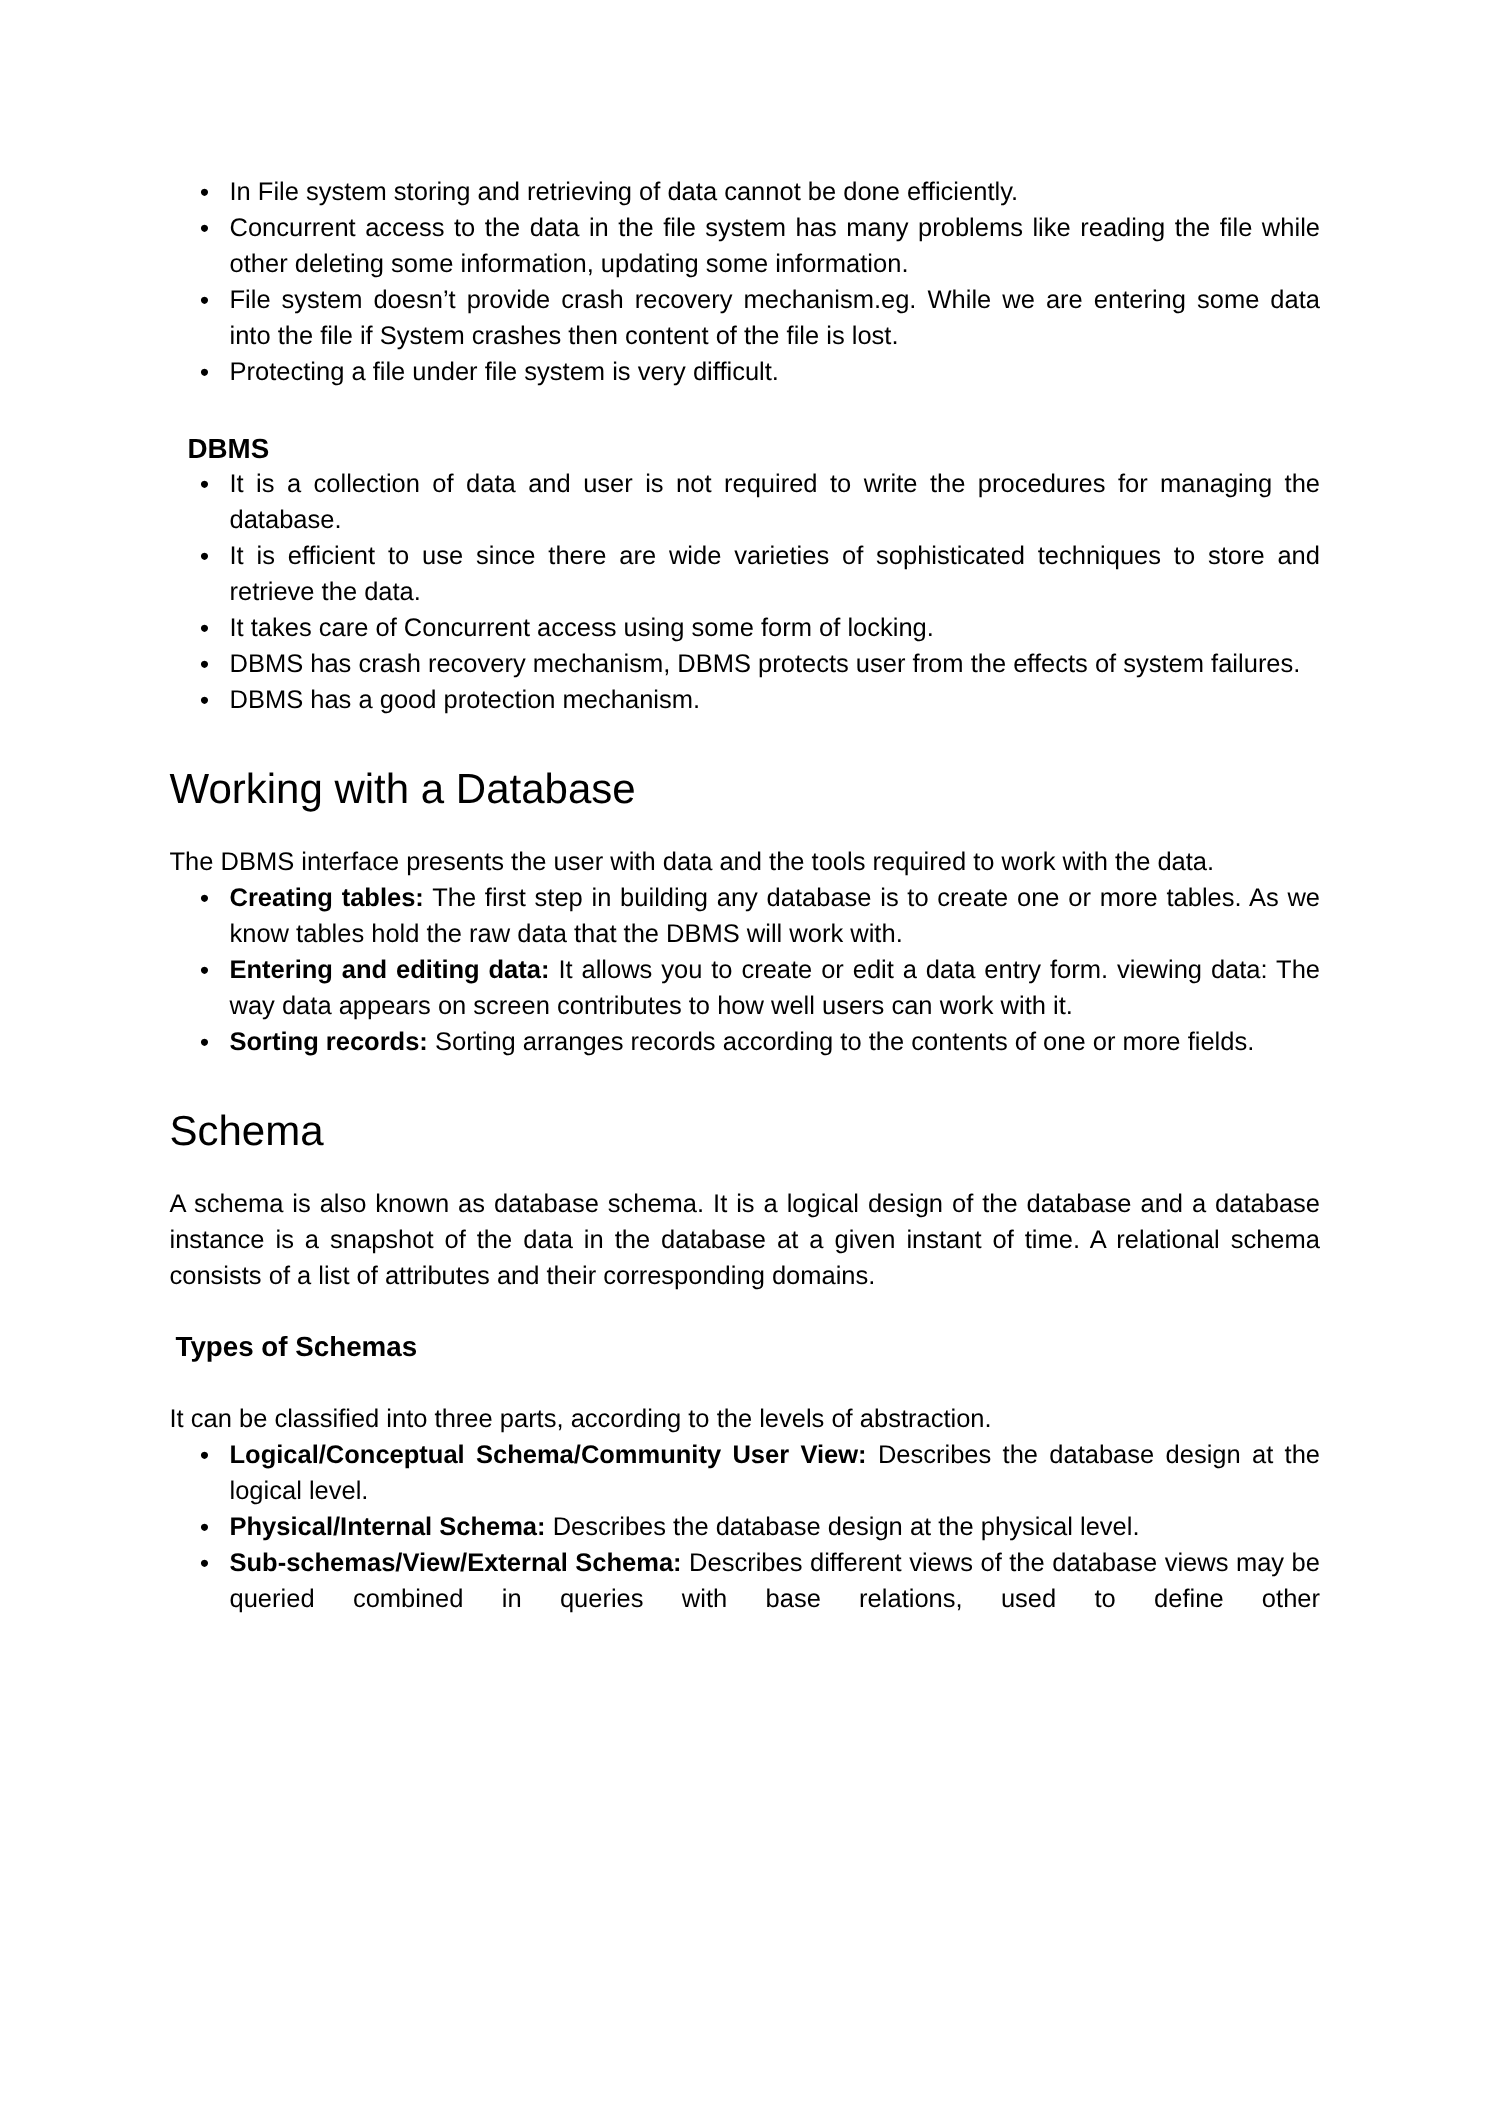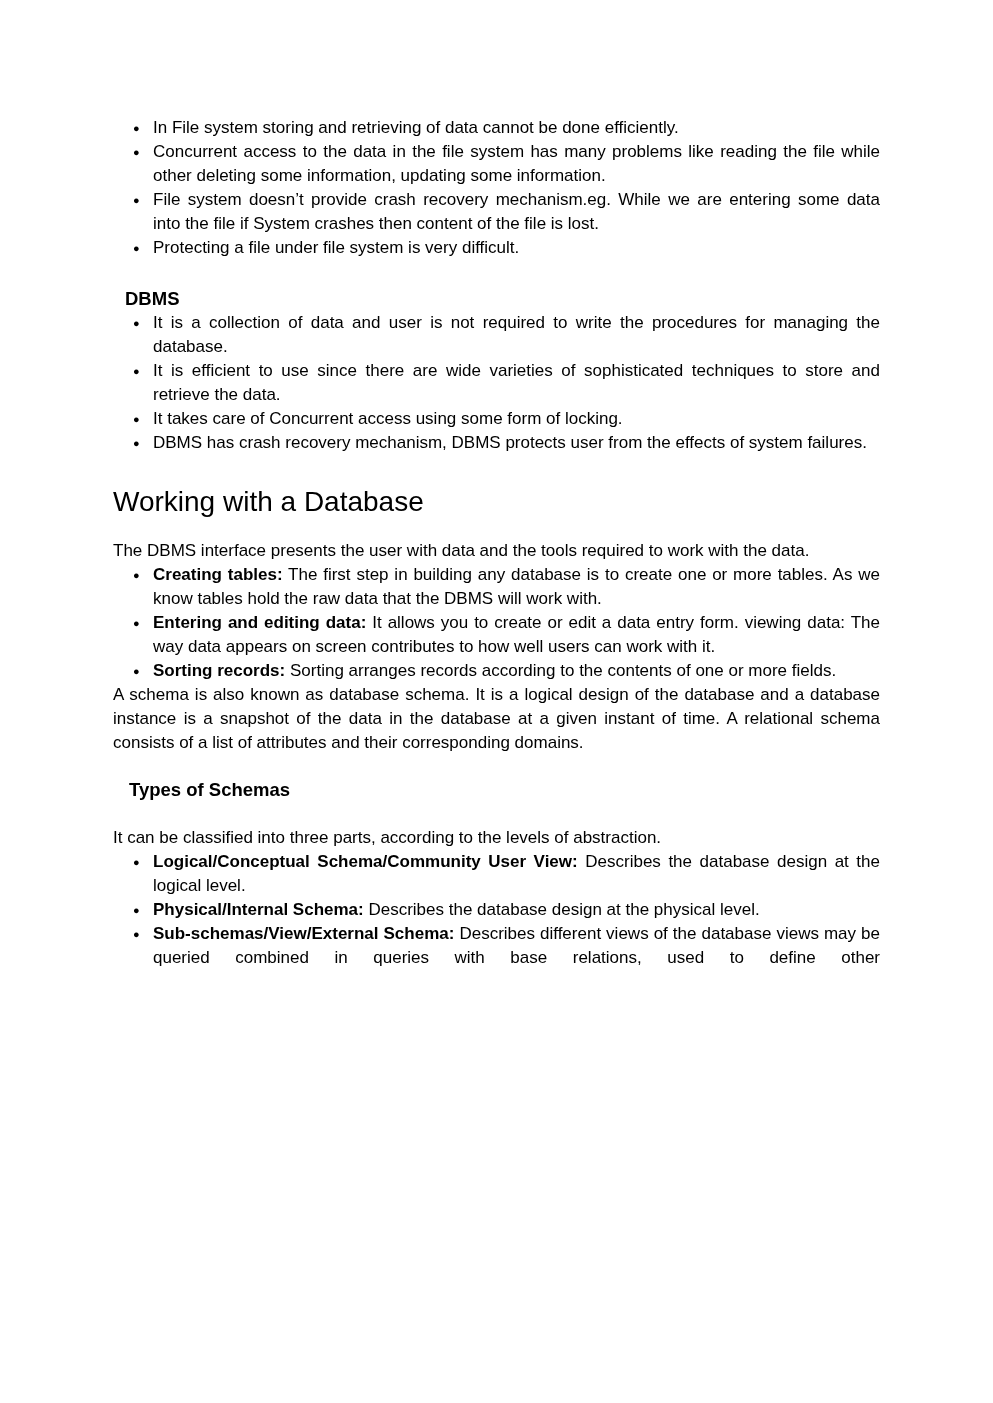--- a/index.html
+++ b/index.html
@@ -40,21 +40,21 @@
     top: 0;
     font-size: 11px;
   }
   .h-small {
     font-weight: bold;
     font-size: 18.5px;
     line-height: 25px;
     margin: 26px 0 0 12px;
   }
   .h-small.spaced {
-    margin: 22px 0 24px 16px;
+    margin: 22px 0 24px 4px;
   }
   .h-large {
     font-weight: normal;
     font-size: 28px;
     line-height: 26px;
     margin: 34px 0 24px 0;
   }
   b.lead { font-weight: bold; }
   .force-justify {
     text-align-last: justify;
@@ -72,32 +72,34 @@
     <li><span>Protecting a file under file system is very difficult.</span></li>
   </ul>
 
   <div class="h-small">DBMS</div>
 
   <ul class="bullets">
     <li><span>It is a collection of data and user is not required to write the procedures for managing the database.</span></li>
     <li><span>It is efficient to use since there are wide varieties of sophisticated techniques to store and retrieve the data.</span></li>
     <li><span>It takes care of Concurrent access using some form of locking.</span></li>
     <li><span>DBMS has crash recovery mechanism, DBMS protects user from the effects of system failures.</span></li>
+    <li><span>DBMS has a good protection mechanism.</span></li>
   </ul>
 
   <div class="h-large">Working with a Database</div>
 
   <p>The DBMS interface presents the user with data and the tools required to work with the data.</p>
 
   <ul class="bullets">
     <li><b class="lead">Creating tables:</b> <span>The first step in building any database is to create one or more tables. As we know tables hold the raw data that the DBMS will work with.</span></li>
     <li><b class="lead">Entering and editing data:</b> <span>It allows you to create or edit a data entry form. viewing data: The way data appears on screen contributes to how well users can work with it.</span></li>
     <li><b class="lead">Sorting records:</b> <span>Sorting arranges records according to the contents of one or more fields.</span></li>
   </ul>
 
+  <div class="h-large">Schema</div>
 
   <p>A schema is also known as database schema. It is a logical design of the database and a database instance is a snapshot of the data in the database at a given instant of time. A relational schema consists of a list of attributes and their corresponding domains.</p>
 
   <div class="h-small spaced">Types of Schemas</div>
 
   <p>It can be classified into three parts, according to the levels of abstraction.</p>
 
   <ul class="bullets">
     <li><b class="lead">Logical/Conceptual Schema/Community User View:</b> <span>Describes the database design at the logical level.</span></li>
     <li><b class="lead">Physical/Internal Schema:</b> <span>Describes the database design at the physical level.</span></li>

